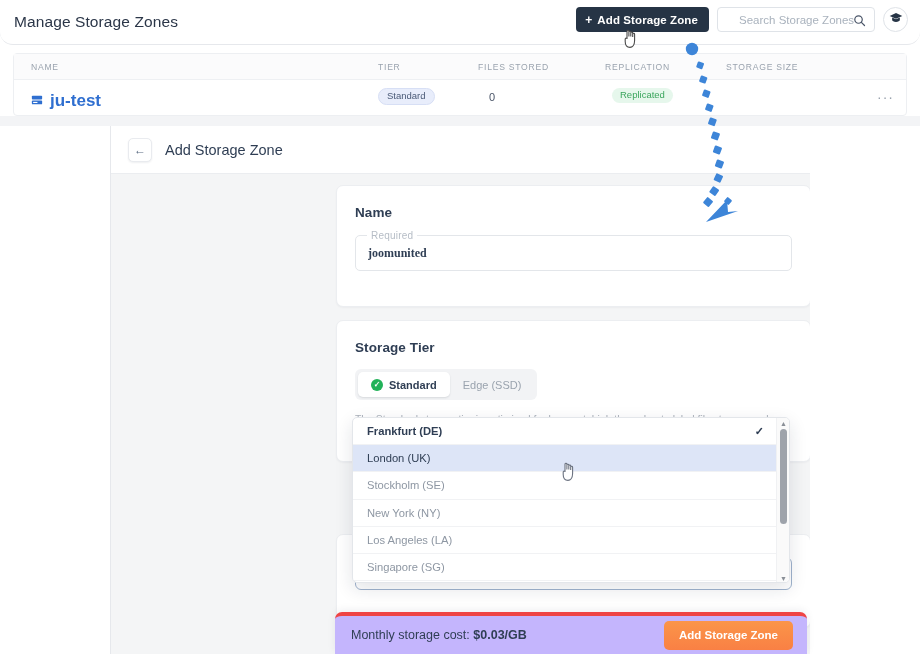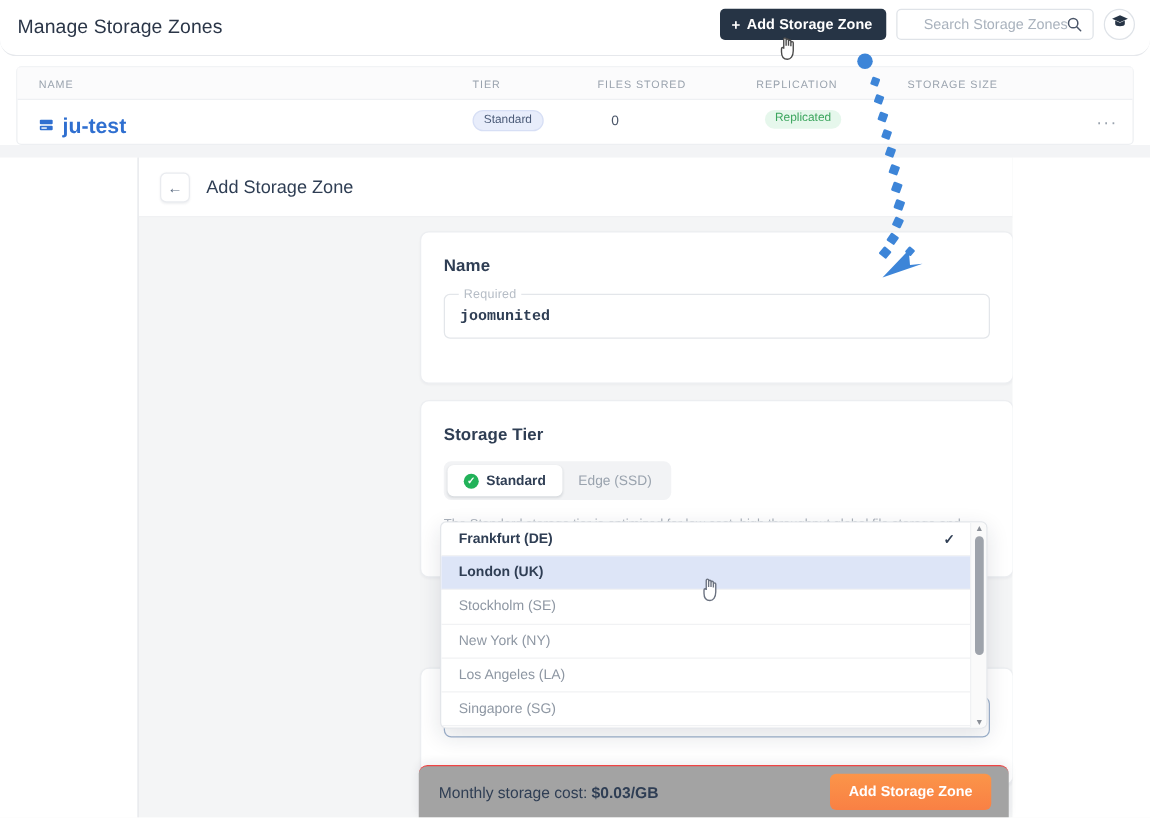--- a/index.html
+++ b/index.html
@@ -113,21 +113,21 @@
     position: relative; margin: 15px 18px 0; height: 36px;
     border: 1px solid #e3e6ea; border-radius: 5px;
   }
   .field-label {
     position: absolute; left: 11px; top: -6px; background: #fff; padding: 0 4px;
     font-size: 10px; color: #b6bdc6; letter-spacing: .2px;
   }
   .field input {
     width: 100%; height: 100%; border: none; outline: none; background: transparent;
     padding: 0 12px; font-size: 12px; color: #2f3e54; font-weight: bold;
-    font-family: Liberation Mono, monospace;
+    font-family: Liberation Serif, serif;
   }
   .help-text { margin: 12px 18px 0; font-size: 10.2px; color: #a4acb6; }
 
   
   .seg {
     display: inline-flex; margin: 14px 0 0 18px; background: #f2f3f5;
     border-radius: 6px; padding: 3px;
   }
   .seg-item {
     display: flex; align-items: center; gap: 6px; height: 25px; padding: 0 13px;
@@ -159,36 +159,36 @@
     position: absolute; left: 352px; top: 417px; width: 438px; height: 166px;
     background: #ffffff; border: 1px solid #e3e6ea; border-radius: 5px;
     box-shadow: 0 6px 18px rgba(25,35,55,.12); overflow: hidden; z-index: 40;
   }
   .opt {
     position: relative; height: 27.2px; display: flex; align-items: center;
     padding: 0 12px 0 14px; font-size: 11.2px; color: #8e97a3;
     border-bottom: 1px solid #f1f2f4; cursor: pointer;
   }
   .opt.selected { color: #2f3e54; font-weight: bold; }
-  .opt.hover { background: #dde5f7; color: #2f3e54; font-weight: bold; }
+  .opt.hover { background: #dde5f7; color: #2f3e54; font-weight: normal; }
   .opt .tick { position: absolute; right: 25px; color: #2f3e54; font-size: 11px; }
   .dd-scroll {
     position: absolute; right: 0; top: 0; width: 13px; height: 166px;
     background: #fafafa; border-left: 1px solid #f0f1f3;
   }
   .dd-arrow { position: absolute; left: 2px; width: 9px; text-align: center; font-size: 7px; color: #8a8f97; }
   .dd-thumb {
     position: absolute; left: 3px; top: 11px; width: 7px; height: 95px;
     background: #9ea3ab; border-radius: 4px;
   }
 
   
   .footer {
     position: absolute; left: 335px; top: 612px; width: 472px; height: 42px;
-    background: #a3a3a3; border-top: 1px solid #ef4444;
+    background: #c4b5fd; border-top: 4px solid #ef4444;
     border-top-left-radius: 7px; border-top-right-radius: 7px;
     box-shadow: 0 -2px 8px rgba(25,35,55,.07);
     display: flex; align-items: center; justify-content: space-between;
     padding: 0 14px 0 16px; z-index: 50;
   }
   .cost { font-size: 12.5px; color: #2f3e54; }
   .cost b { font-weight: bold; }
   .btn-primary {
     background: linear-gradient(180deg,#fb9549,#f98044);
     color: #fff; border: none; border-radius: 5px; height: 29px; padding: 0 15px;

